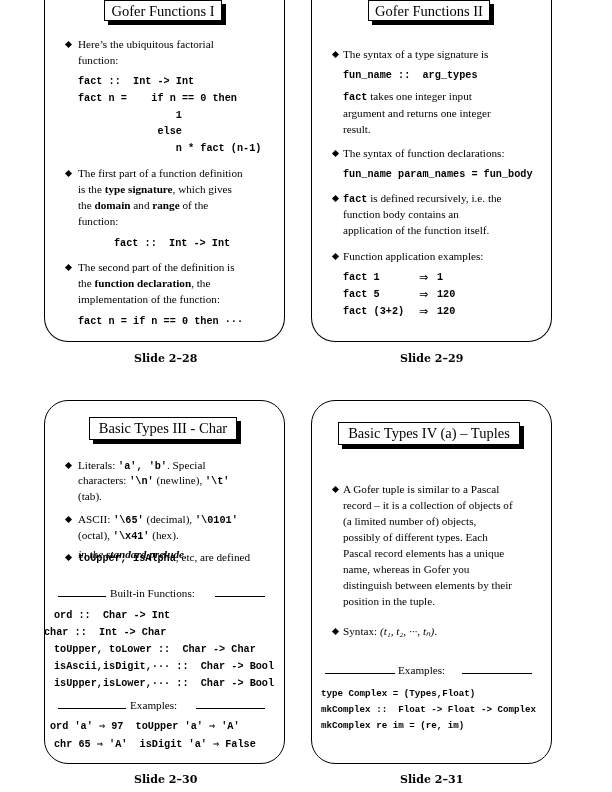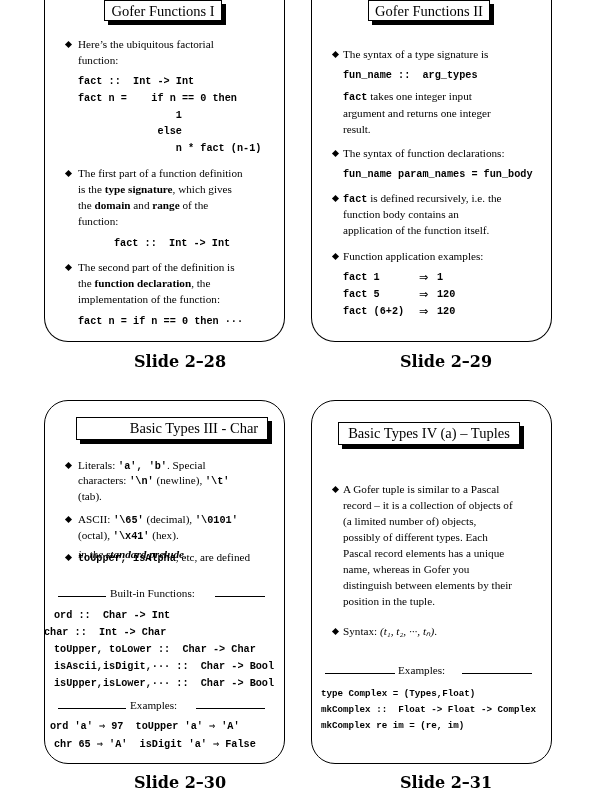--- a/index.html
+++ b/index.html
@@ -10,21 +10,21 @@
   .title-box { position: absolute; border: 1px solid #000; background: #fff;
                font-family: "Liberation Serif", serif; font-size: 14.5px; line-height: 20px;
                text-align: center; box-shadow: 4px 4px 0 #000; white-space: nowrap; }
   .t { position: absolute; font-family: "Liberation Serif", serif; font-size: 11.2px;
        line-height: 16.5px; white-space: nowrap; }
   .m { position: absolute; font-family: "Liberation Mono", "DejaVu Sans Mono", monospace;
        font-size: 10.2px; line-height: 17px; white-space: pre; font-weight: bold; }
   .bullet { position: absolute; width: 5px; height: 5px; background: #000; transform: rotate(45deg); }
   .b { font-weight: bold; }
   .tt { font-family: "Liberation Mono", monospace; font-weight: bold; font-size: 10.2px; }
-  .label { position: absolute; font-family: "DejaVu Serif", serif; font-size: 16px; font-weight: bold; }
+  .label { position: absolute; font-family: "DejaVu Serif", serif; font-size: 11px; font-weight: bold; }
   .rule { position: absolute; border-top: 1px solid #000; height: 0; }
   .i { font-style: italic; }
 </style>
 </head>
 <body>
 
 <div class="slide top" style="left:44px; top:-2px; width:241px; height:344px;"></div>
 <div class="title-box" style="left:104px; top:0px; width:116px; height:19px;">Gofer Functions I</div>
 
 <div class="bullet" style="left:66px; top:42px;"></div>
@@ -73,28 +73,28 @@
 
 <div class="bullet" style="left:333px; top:254px;"></div>
 <div class="t" style="left:343px; top:248px;">Function application examples:</div>
 
 <div class="m" style="left:343px; top:269px;">fact 1</div>
 <div class="t" style="left:419px; top:269px;">⇒</div>
 <div class="m" style="left:437px; top:269px;">1</div>
 <div class="m" style="left:343px; top:286px;">fact 5</div>
 <div class="t" style="left:419px; top:286px;">⇒</div>
 <div class="m" style="left:437px; top:286px;">120</div>
-<div class="m" style="left:343px; top:303px;">fact (6+2)</div>
+<div class="m" style="left:343px; top:303px;">fact (3+2)</div>
 <div class="t" style="left:419px; top:303px;">⇒</div>
 <div class="m" style="left:437px; top:303px;">120</div>
 
 <div class="label" style="left:400px; top:352px;">Slide 2–29</div>
 
 <div class="slide" style="left:44px; top:400px; width:241px; height:364px;"></div>
-<div class="title-box" style="left:76px; top:417px; width:146px; height:21px;padding-left:44px;">Basic Types III - Char</div>
+<div class="title-box" style="left:89px; top:417px; width:146px; height:21px;">Basic Types III - Char</div>
 
 <div class="bullet" style="left:66px; top:463px;"></div>
 <div class="t" style="left:78px; top:457px;"><span>Literals: </span><span class="tt">'a', 'b'</span><span>. Special</span></div>
 <div class="t" style="left:78px; top:472px;"><span>characters: </span><span class="tt">'\n'</span><span> (newline), </span><span class="tt">'\t'</span></div>
 <div class="t" style="left:78px; top:488px;">(tab).</div>
 
 <div class="bullet" style="left:66px; top:517px;"></div>
 <div class="t" style="left:78px; top:511px;"><span>ASCII: </span><span class="tt">'\65'</span><span> (decimal), </span><span class="tt">'\0101'</span></div>
 <div class="t" style="left:78px; top:527px;"><span>(octal), </span><span class="tt">'\x41'</span><span> (hex).</span></div>
 

